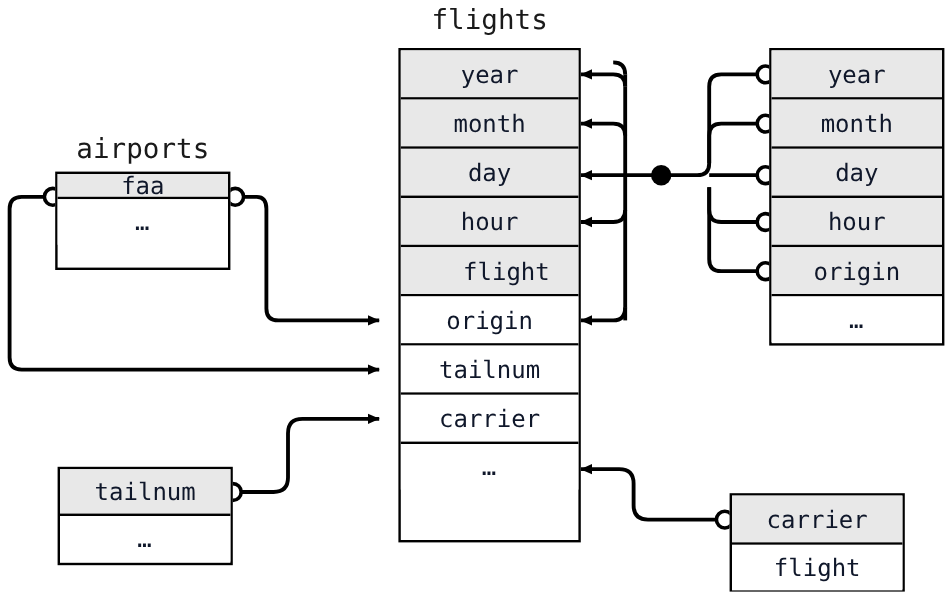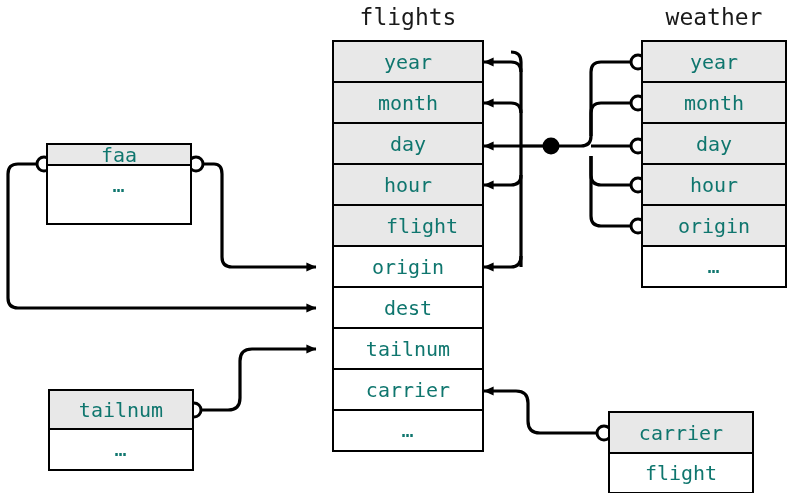--- a/index.html
+++ b/index.html
@@ -38,21 +38,21 @@
     letter-spacing: 0px;
     white-space: nowrap;
     z-index: 4;
   }
   .field-row {
     box-sizing: border-box;
     display: flex;
     align-items: center;
     justify-content: center;
     font-size: 20px;
-    color: #0f766e;
+    color: #0f172a;
     background: #ffffff;
     border-bottom: 2.5px solid #000000;
     white-space: nowrap;
   }
   .field-row:last-child {
     border-bottom: none;
   }
   .field-row.shaded {
     background: #e8e8e8;
   }
@@ -113,45 +113,44 @@
       <circle cx="194" cy="410" r="7"></circle>
       <circle cx="604" cy="433" r="7"></circle>
       <circle cx="638" cy="62" r="7"></circle>
       <circle cx="638" cy="103" r="7"></circle>
       <circle cx="638" cy="146" r="7"></circle>
       <circle cx="638" cy="185" r="7"></circle>
       <circle cx="638" cy="226" r="7"></circle>
     </g>
   </svg>
 
+  <div class="table-title" style="left:46px; top:112px; width:146px;">airports</div>
   <div class="table-box" style="left:46px; top:143px; width:146px; height:82px;">
     <div class="field-row shaded" style="height:21px;">faa</div>
     <div class="field-row ellipsis" style="height:38px;">…</div>
   </div>
 
   <div class="table-box" style="left:48px; top:389px; width:146px; height:82px;">
     <div class="field-row shaded" style="height:39px;">tailnum</div>
     <div class="field-row ellipsis" style="height:38px;">…</div>
   </div>
 
   <div class="table-title" style="left:332px; top:4px; width:152px;">flights</div>
   <div class="table-box" style="left:332px; top:40px; width:152px; height:412px;">
     <div class="field-row shaded" style="height:41px;">year</div>
     <div class="field-row shaded" style="height:41px;">month</div>
     <div class="field-row shaded" style="height:41px;">day</div>
     <div class="field-row shaded" style="height:41px;">hour</div>
     <div class="field-row shaded" style="height:41px;padding-left:28px;">flight</div>
     <div class="field-row" style="height:41px;">origin</div>
-    <div class="field-row" style="height:41px;">dest</div>
     <div class="field-row" style="height:41px;">tailnum</div>
     <div class="field-row" style="height:41px;">carrier</div>
     <div class="field-row ellipsis" style="height:38px;">…</div>
   </div>
 
-  <div class="table-title" style="left:641px; top:4px; width:146px;">weather</div>
   <div class="table-box" style="left:641px; top:40px; width:146px; height:248px;">
     <div class="field-row shaded" style="height:41px;">year</div>
     <div class="field-row shaded" style="height:41px;">month</div>
     <div class="field-row shaded" style="height:41px;">day</div>
     <div class="field-row shaded" style="height:41px;">hour</div>
     <div class="field-row shaded" style="height:41px;">origin</div>
     <div class="field-row ellipsis" style="height:38px;">…</div>
   </div>
 
   <div class="table-box" style="left:608px; top:411px; width:146px; height:82px;">

